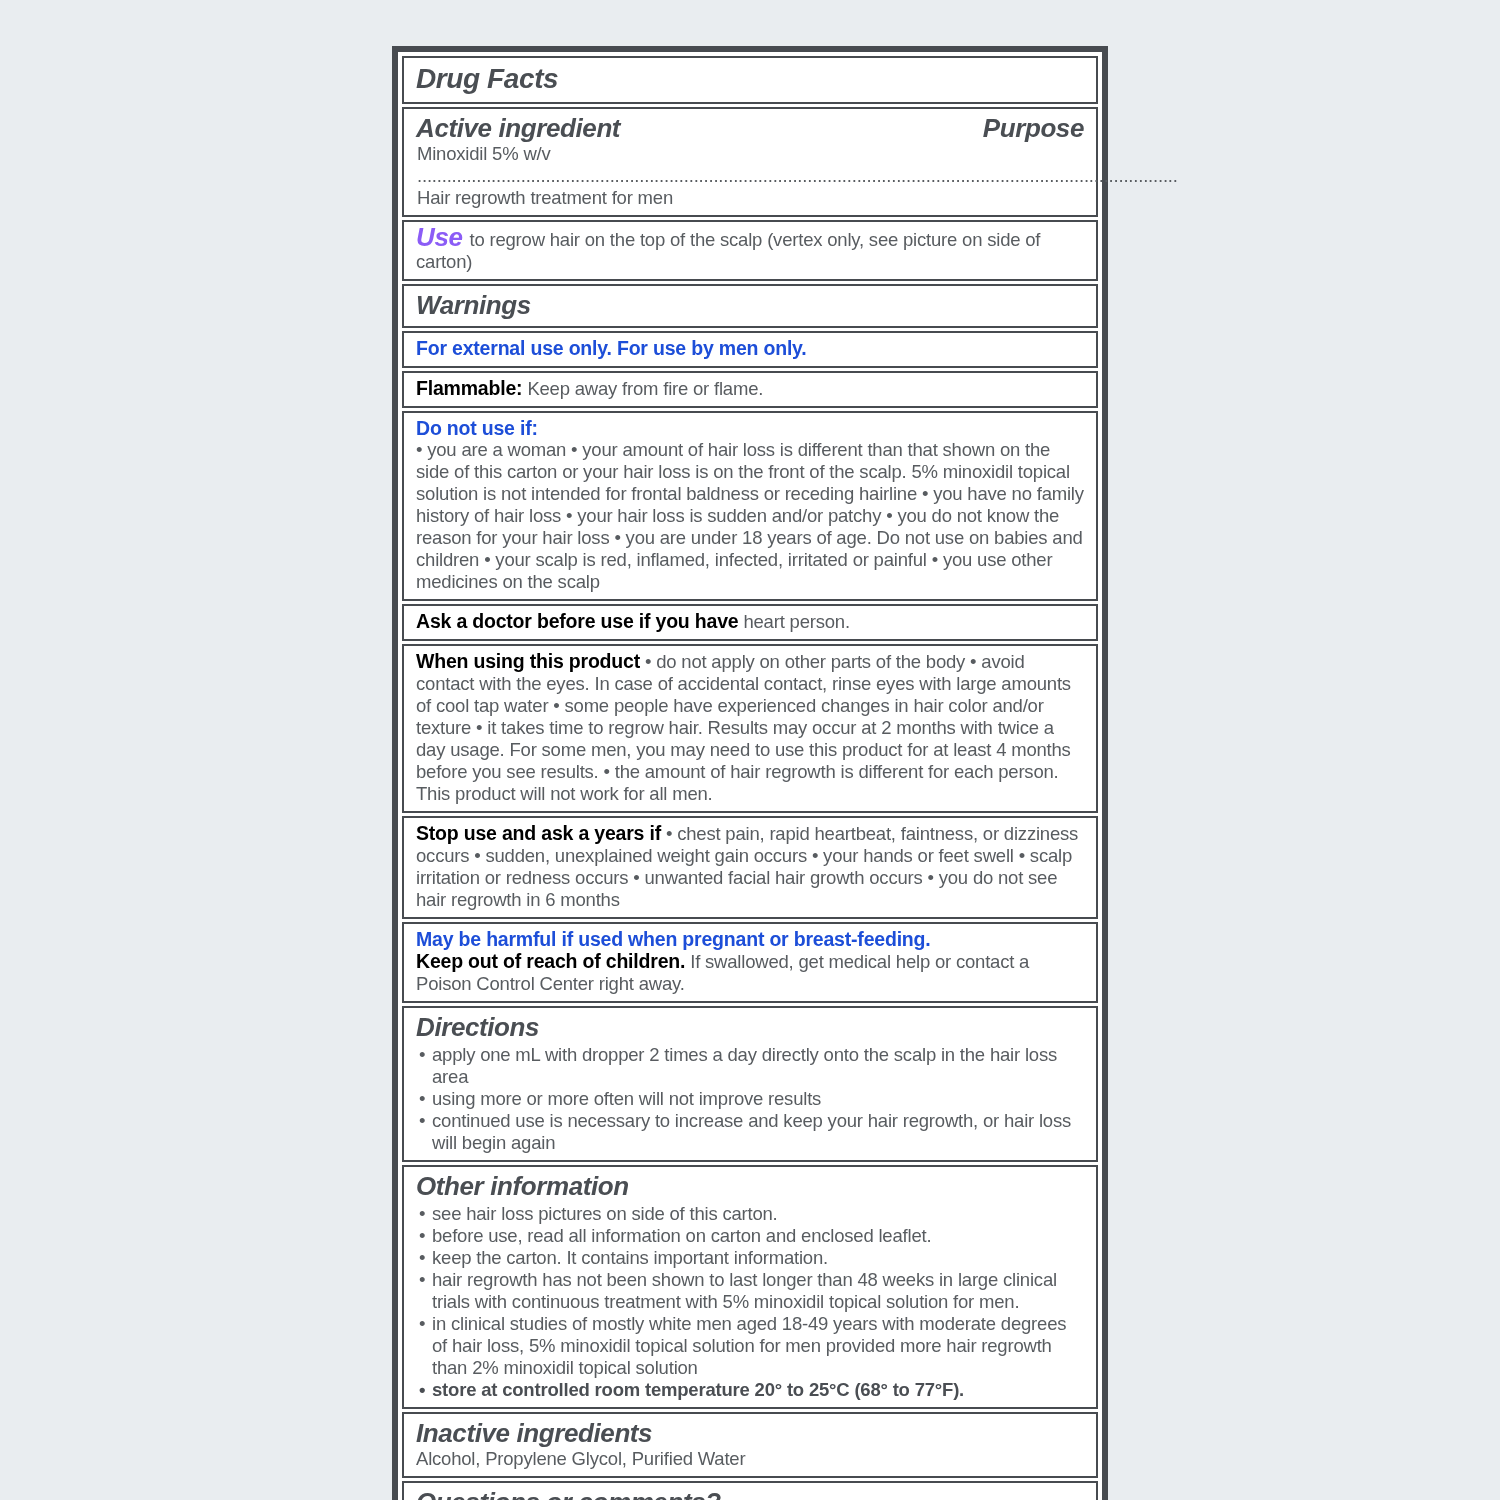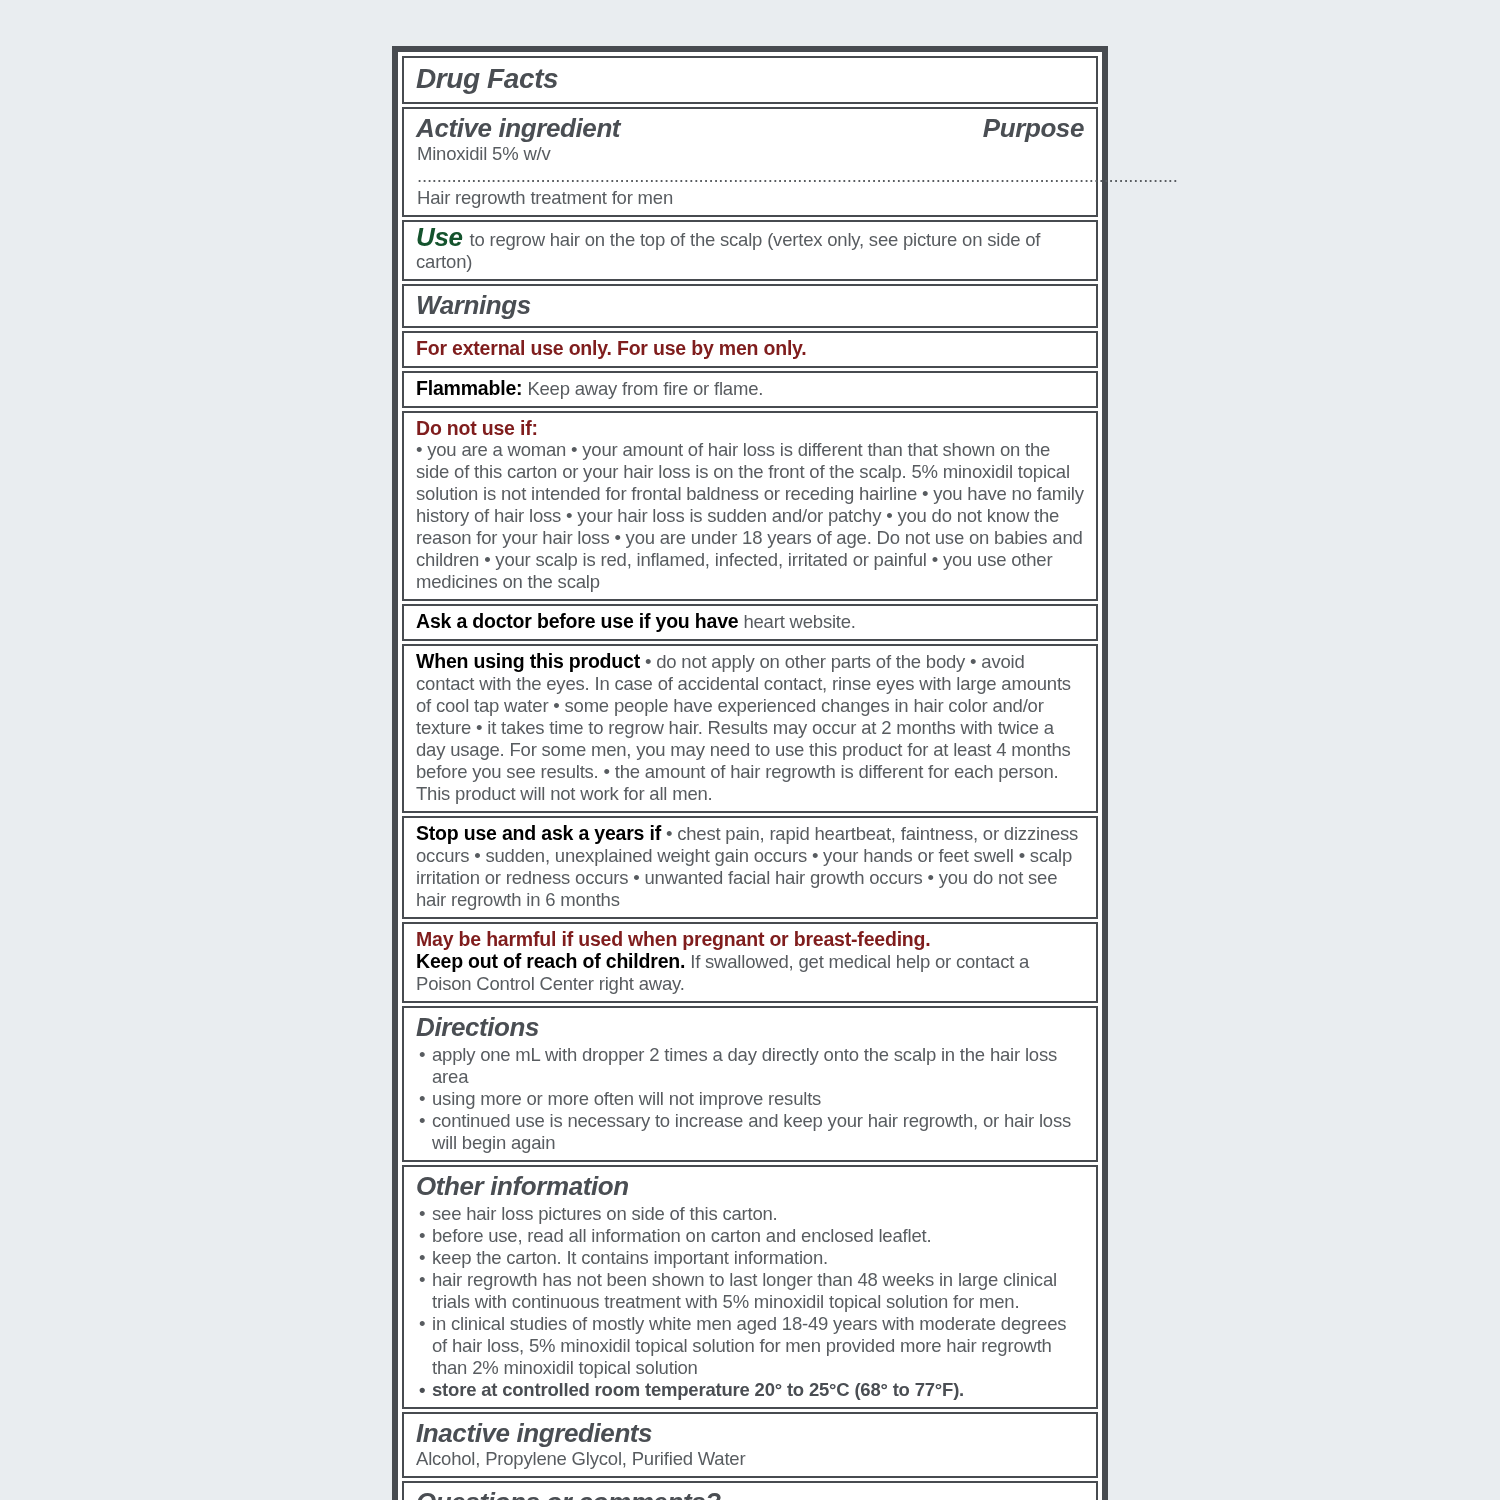--- a/index.html
+++ b/index.html
@@ -46,21 +46,21 @@
     line-height: 34px;
   }
   .lead {
     font-weight: bold;
     color: #000000;
     font-size: 19.5px;
     margin-right: 5px;
   }
   .bold-line {
     font-weight: bold;
-    color: #7f1d1d;
+    color: #1d4ed8;
     font-size: 19.5px;
   }
   .row-split {
     display: flex;
     justify-content: space-between;
     align-items: baseline;
   }
   .dotted-row {
     display: flex;
     align-items: baseline;
@@ -70,21 +70,21 @@
   .dotted-row .leader {
     flex: 1;
     overflow: hidden;
     white-space: nowrap;
     margin: 0 1px;
   }
   .use-lead {
     font-style: italic;
     font-weight: bold;
     font-size: 26px;
-    color: #14532d;
+    color: #8b5cf6;
     margin-right: 7px;
     letter-spacing: -0.4px;
   }
   ul.blist {
     list-style: none;
     margin: 2px 0 0 0;
     padding: 0;
   }
   ul.blist li {
     display: flex;
@@ -141,21 +141,21 @@
     <div class="sect">
       <span class="lead">Flammable:</span><span>Keep away from fire or flame.</span>
     </div>
 
     <div class="sect">
       <div class="bold-line">Do not use if:</div>
       <div>• you are a woman • your amount of hair loss is different than that shown on the side of this carton or your hair loss is on the front of the scalp. 5% minoxidil topical solution is not intended for frontal baldness or receding hairline • you have no family history of hair loss • your hair loss is sudden and/or patchy • you do not know the reason for your hair loss • you are under 18 years of age. Do not use on babies and children • your scalp is red, inflamed, infected, irritated or painful • you use other medicines on the scalp</div>
     </div>
 
     <div class="sect">
-      <span class="lead">Ask a doctor before use if you have</span><span>heart website.</span>
+      <span class="lead">Ask a doctor before use if you have</span><span>heart person.</span>
     </div>
 
     <div class="sect">
       <span class="lead">When using this product</span><span>• do not apply on other parts of the body • avoid contact with the eyes. In case of accidental contact, rinse eyes with large amounts of cool tap water • some people have experienced changes in hair color and/or texture • it takes time to regrow hair. Results may occur at 2 months with twice a day usage. For some men, you may need to use this product for at least 4 months before you see results. • the amount of hair regrowth is different for each person. This product will not work for all men.</span>
     </div>
 
     <div class="sect">
       <span class="lead">Stop use and ask a years if</span><span>• chest pain, rapid heartbeat, faintness, or dizziness occurs • sudden, unexplained weight gain occurs • your hands or feet swell • scalp irritation or redness occurs • unwanted facial hair growth occurs • you do not see hair regrowth in 6 months</span>
     </div>
 

